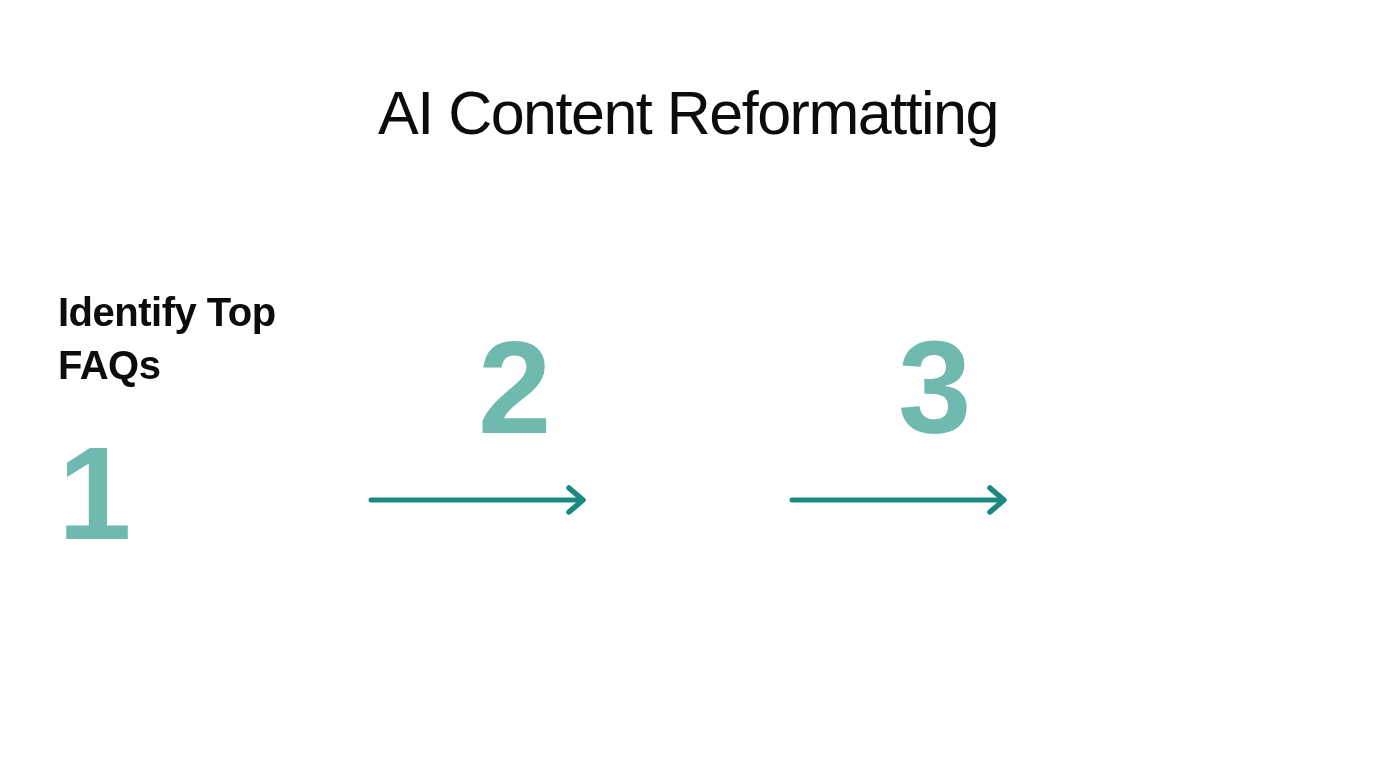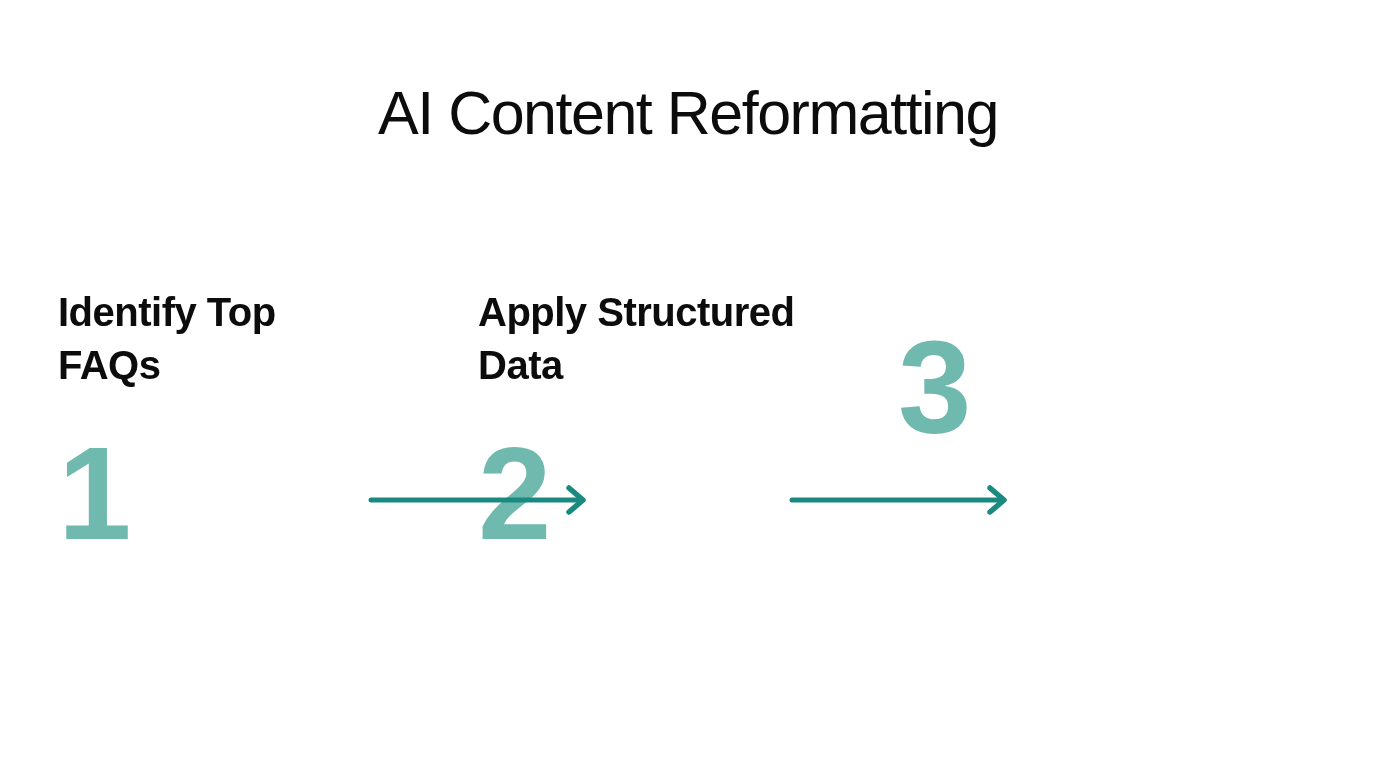--- a/index.html
+++ b/index.html
@@ -73,22 +73,20 @@
 
   <div class="steps">
 
     <div class="step">
       <div class="step-label">Identify Top
 FAQs</div>
       <div class="step-number">1</div>
     </div>
 
     <div class="step">
-      <div class="step-label">Apply Structured
-Data</div>
       <div class="step-number">2</div>
     </div>
 
     <div class="step">
       <div class="step-number">3</div>
     </div>
 
   </div>
 
   <div class="arrow arrow-1">

